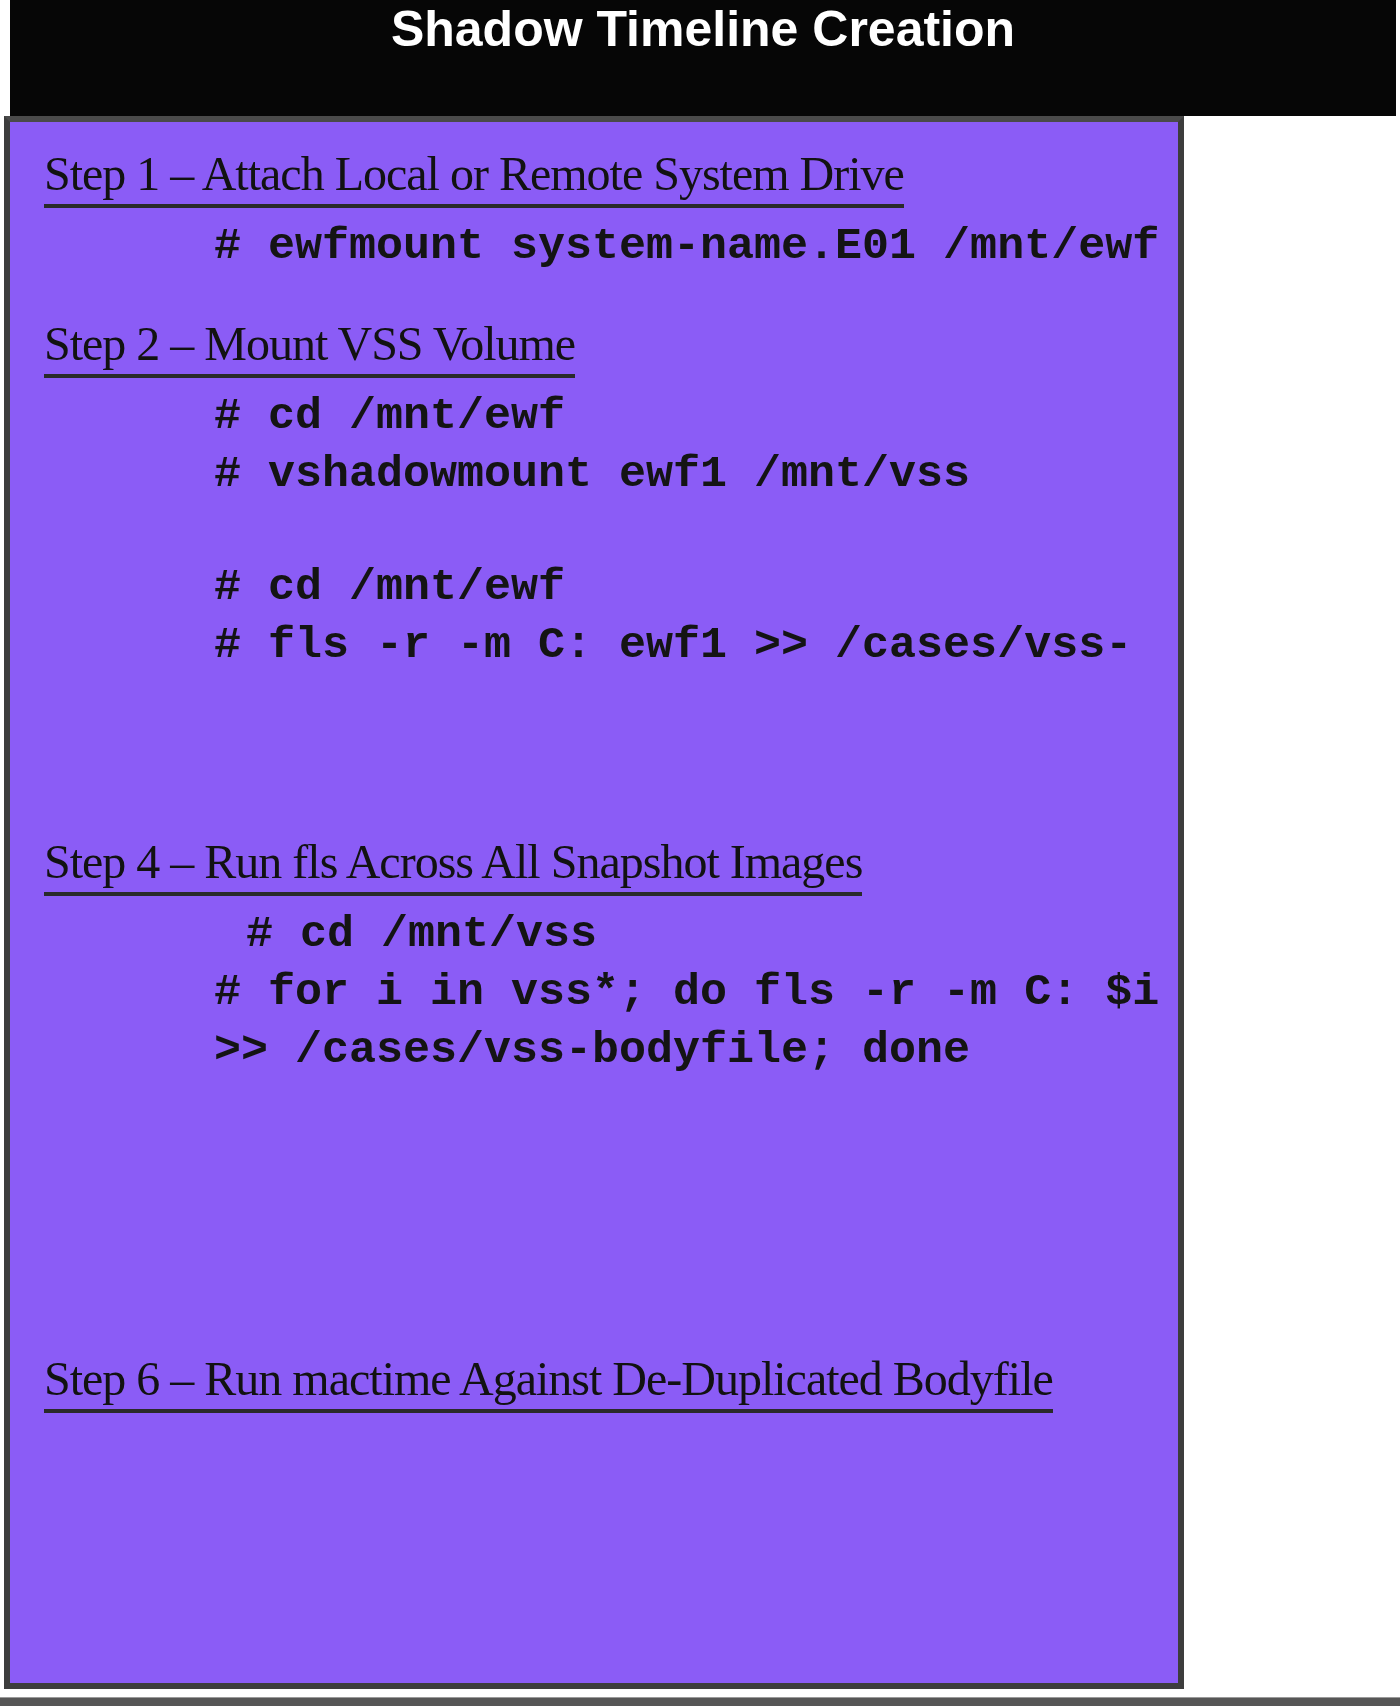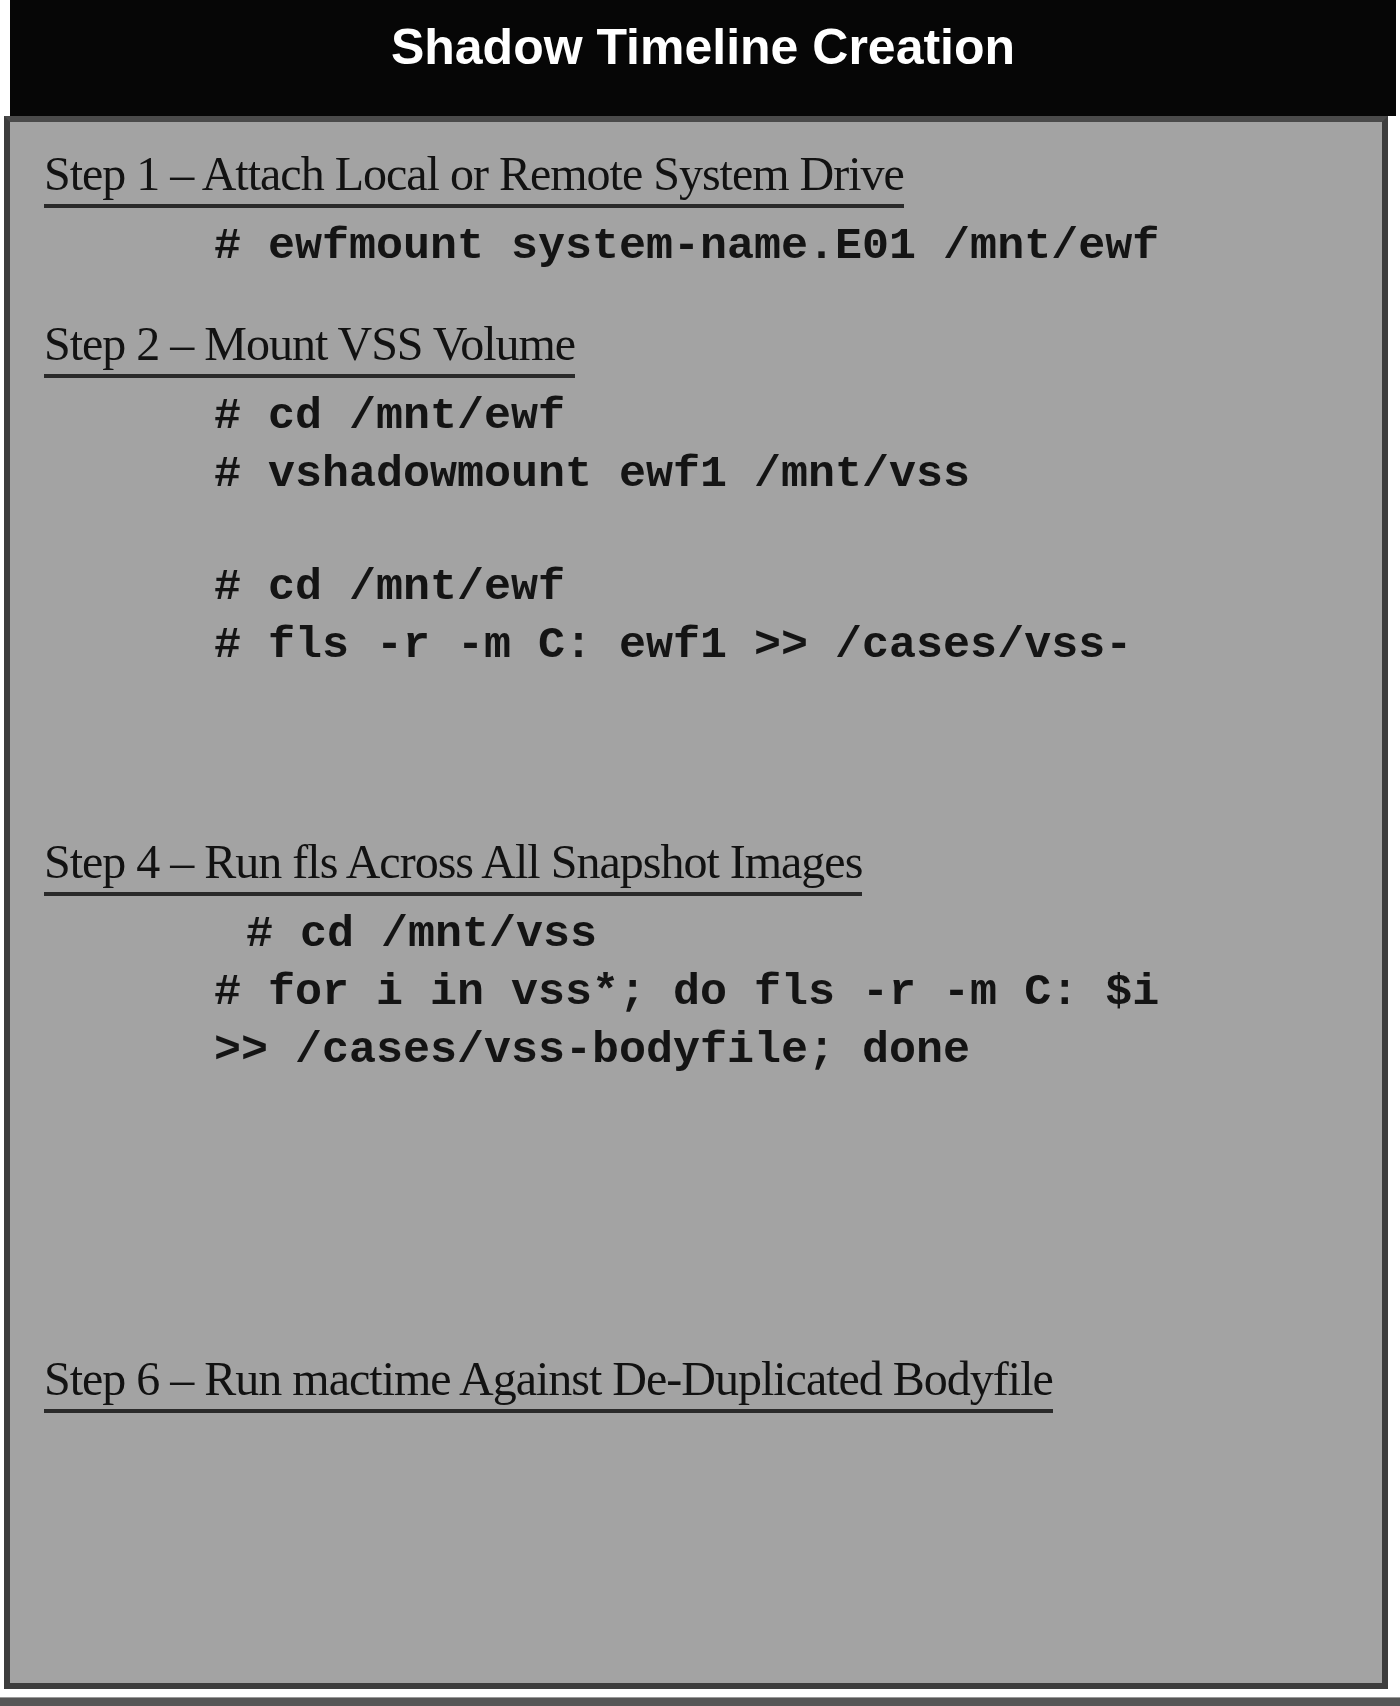--- a/index.html
+++ b/index.html
@@ -18,44 +18,43 @@
 
   
   .title-bar {
     position: absolute;
     left: 10px;
     top: 0;
     width: 1386px;
     height: 116px;
     background: #060606;
     display: flex;
-    align-items: center;
     justify-content: center;
     padding-bottom: 22px;
     box-sizing: border-box;
   }
   .title-bar span {
     color: #ffffff;
     font-family: "Liberation Sans", sans-serif;
     font-weight: 700;
     font-size: 50px;
     letter-spacing: 0px;
   }
 
   
   .content-box {
     position: absolute;
     left: 4px;
     top: 116px;
-    width: 1384px;
+    width: 1180px;
     height: 1573px;
     box-sizing: border-box;
     border: 6px solid #3d3d3d;
     border-top: 6px solid #4a4a4a;
-    background: #a3a3a3;
+    background: #8b5cf6;
   }
 
   .step {
     position: absolute;
     left: 34px;
     right: 40px;
   }
   .step-title {
     display: inline-block;
     font-family: "Liberation Serif", serif;

